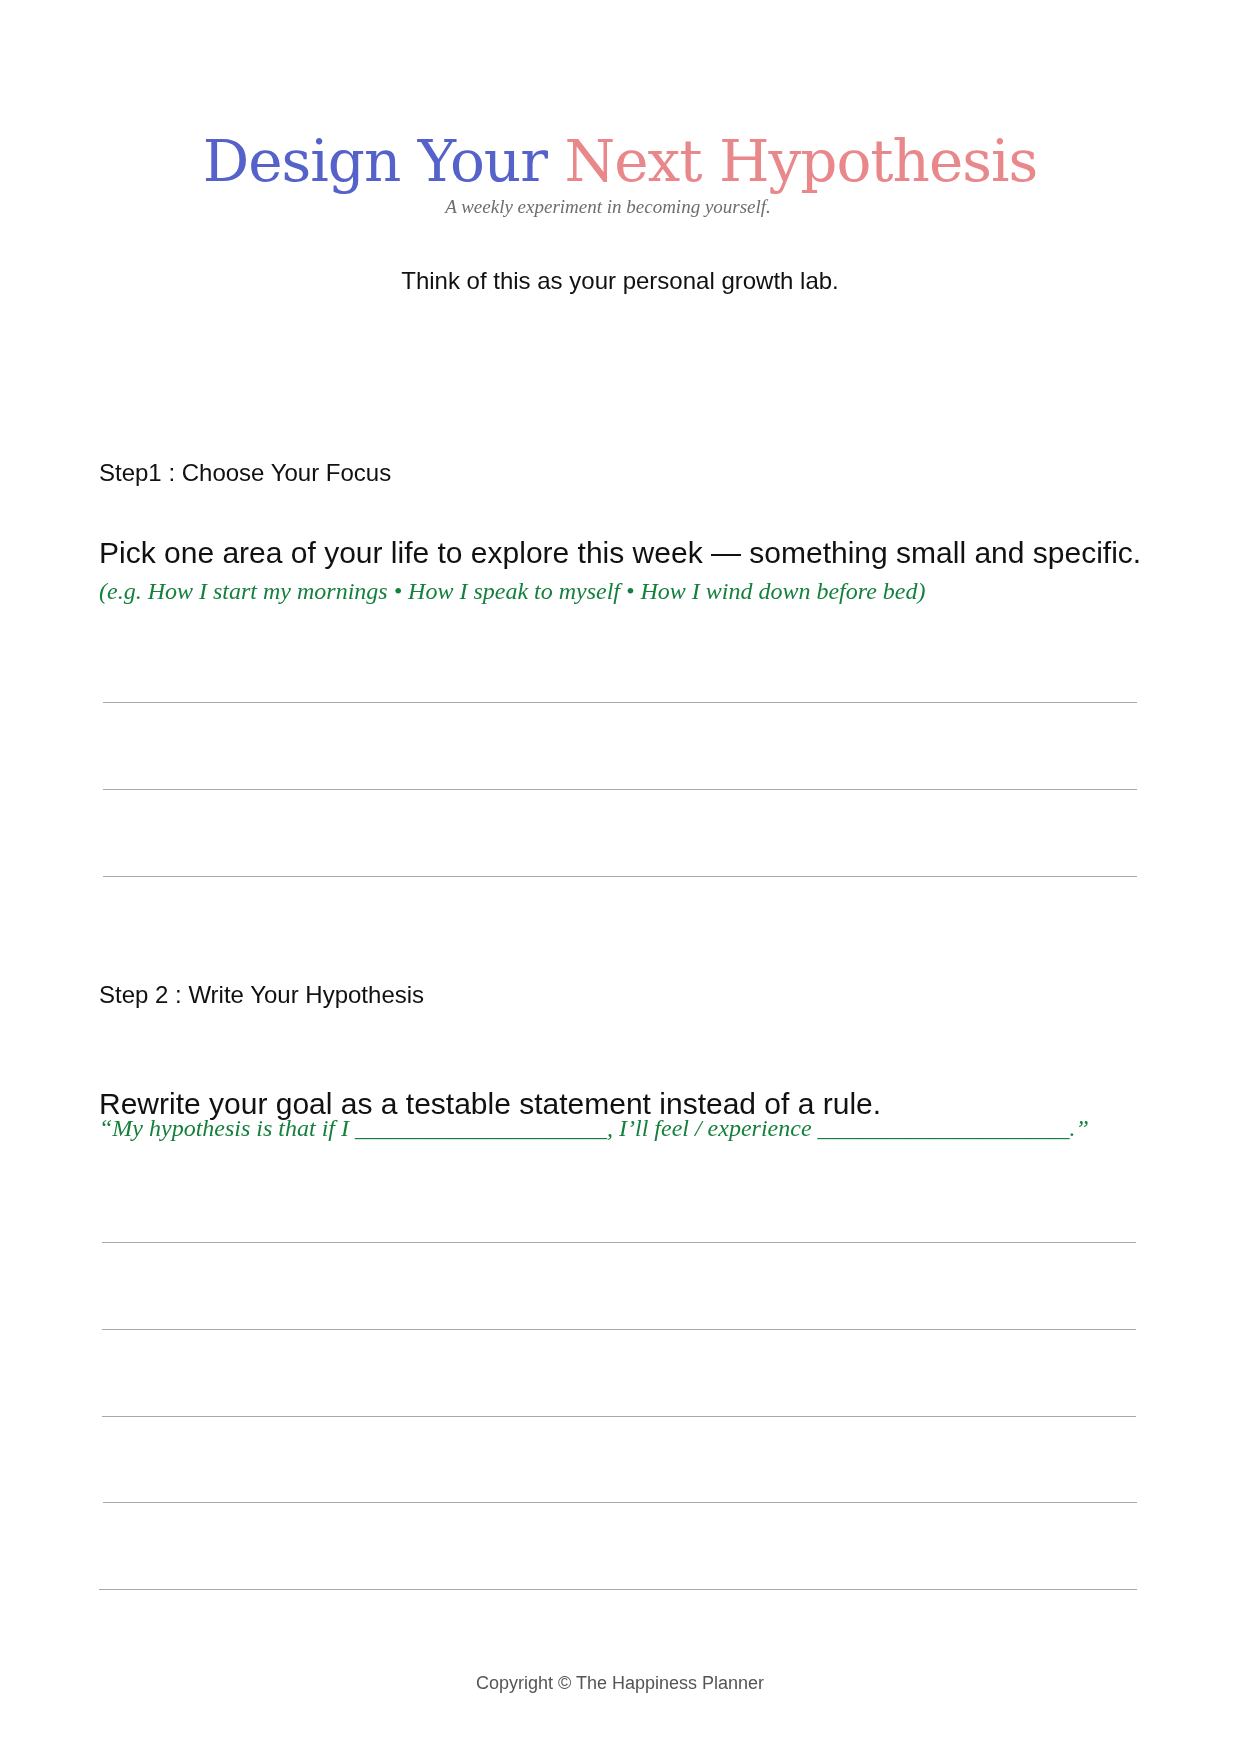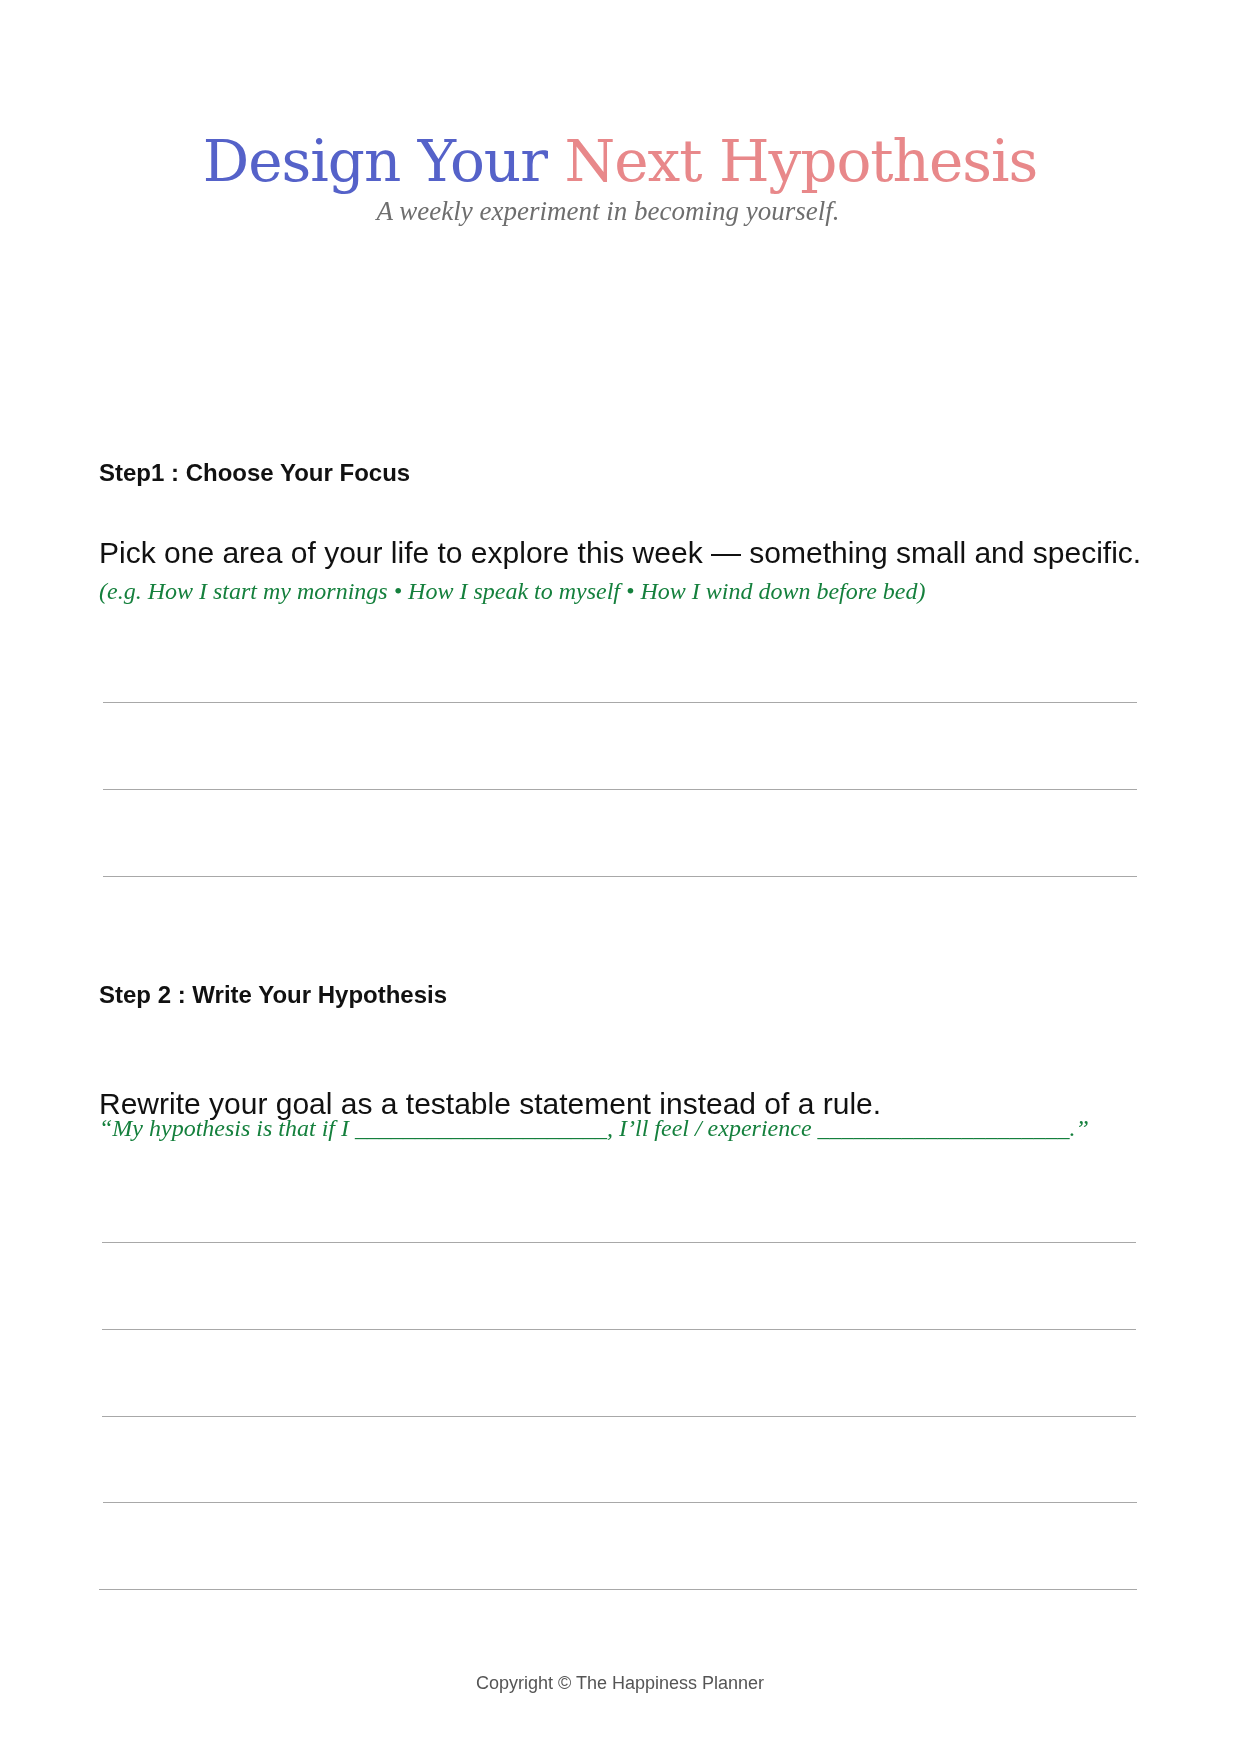--- a/index.html
+++ b/index.html
@@ -1,39 +1,40 @@
 <!DOCTYPE html>
 <html><head>
 <meta charset="utf-8">
 <style>
   html, body { margin: 0; padding: 0; background: #ffffff; }
   body { width: 1240px; height: 1754px; position: relative; overflow: hidden; font-family: "Liberation Sans", "DejaVu Sans", sans-serif; color: #111; }
   .title { position: absolute; top: 88px; left: 0; width: 1240px; text-align: center; font-family: "DejaVu Serif", "Liberation Serif", serif; font-size: 58px; font-weight: normal; letter-spacing: -1px; white-space: nowrap; }
   .title .t1 { color: #5562C9; }
   .title .t2 { color: #E8888A; }
-  .subtitle { position: absolute; top: 196px; left: 0; width: 1216px; text-align: center; font-family: "Liberation Serif", "DejaVu Serif", serif; font-style: italic; font-size: 27px; color: #6e6e6e; }
+  .subtitle { position: absolute; top: 196px; left: 0; width: 1216px; text-align: center; font-family: "Liberation Serif", "DejaVu Serif", serif; font-style: italic; font-size: 19px; color: #6e6e6e; }
   .intro { position: absolute; top: 264px; left: 0; width: 1240px; text-align: center; font-size: 24px; line-height: 34px; color: #111; }
   .intro div { white-space: nowrap; }
-  .step-heading { position: absolute; left: 99px; font-size: 24px; font-weight: bold; color: #111; }
+  .step-heading { position: absolute; left: 99px; font-size: 24px; font-weight: normal; color: #111; }
   .step-desc { position: absolute; left: 99px; font-size: 30px; color: #111; white-space: nowrap; }
   .step-example { position: absolute; left: 99px; font-family: "Liberation Serif", "DejaVu Serif", serif; font-style: italic; font-size: 24px; color: #15803d; white-space: nowrap; }
   .write-line { position: absolute; height: 0; border-top: 1.5px solid #a8a8a8; }
   .footer { position: absolute; top: 1673px; left: 0; width: 1240px; text-align: center; font-size: 18px; color: #555; }
 </style>
 </head>
 <body>
 
 <h1 class="title">
   <span class="t1">Design Your</span>
   <span class="t2">Next Hypothesis</span>
 </h1>
 
 <div class="subtitle">A weekly experiment in becoming yourself.</div>
 
 <div class="intro">
+  <div>Think of this as your personal growth lab.</div>
 </div>
 
 <div class="step-heading" style="top:459px;">Step1 : Choose Your Focus</div>
 <div class="step-desc" style="top:536px;">Pick one area of your life to explore this week — something small and specific.</div>
 <div class="step-example" style="top:578px;">(e.g. How I start my mornings • How I speak to myself • How I wind down before bed)</div>
 
 <div class="write-line" style="top:702px; left:103px; width:1034px;"></div>
 <div class="write-line" style="top:789px; left:103px; width:1034px;"></div>
 <div class="write-line" style="top:876px; left:103px; width:1034px;"></div>
 

